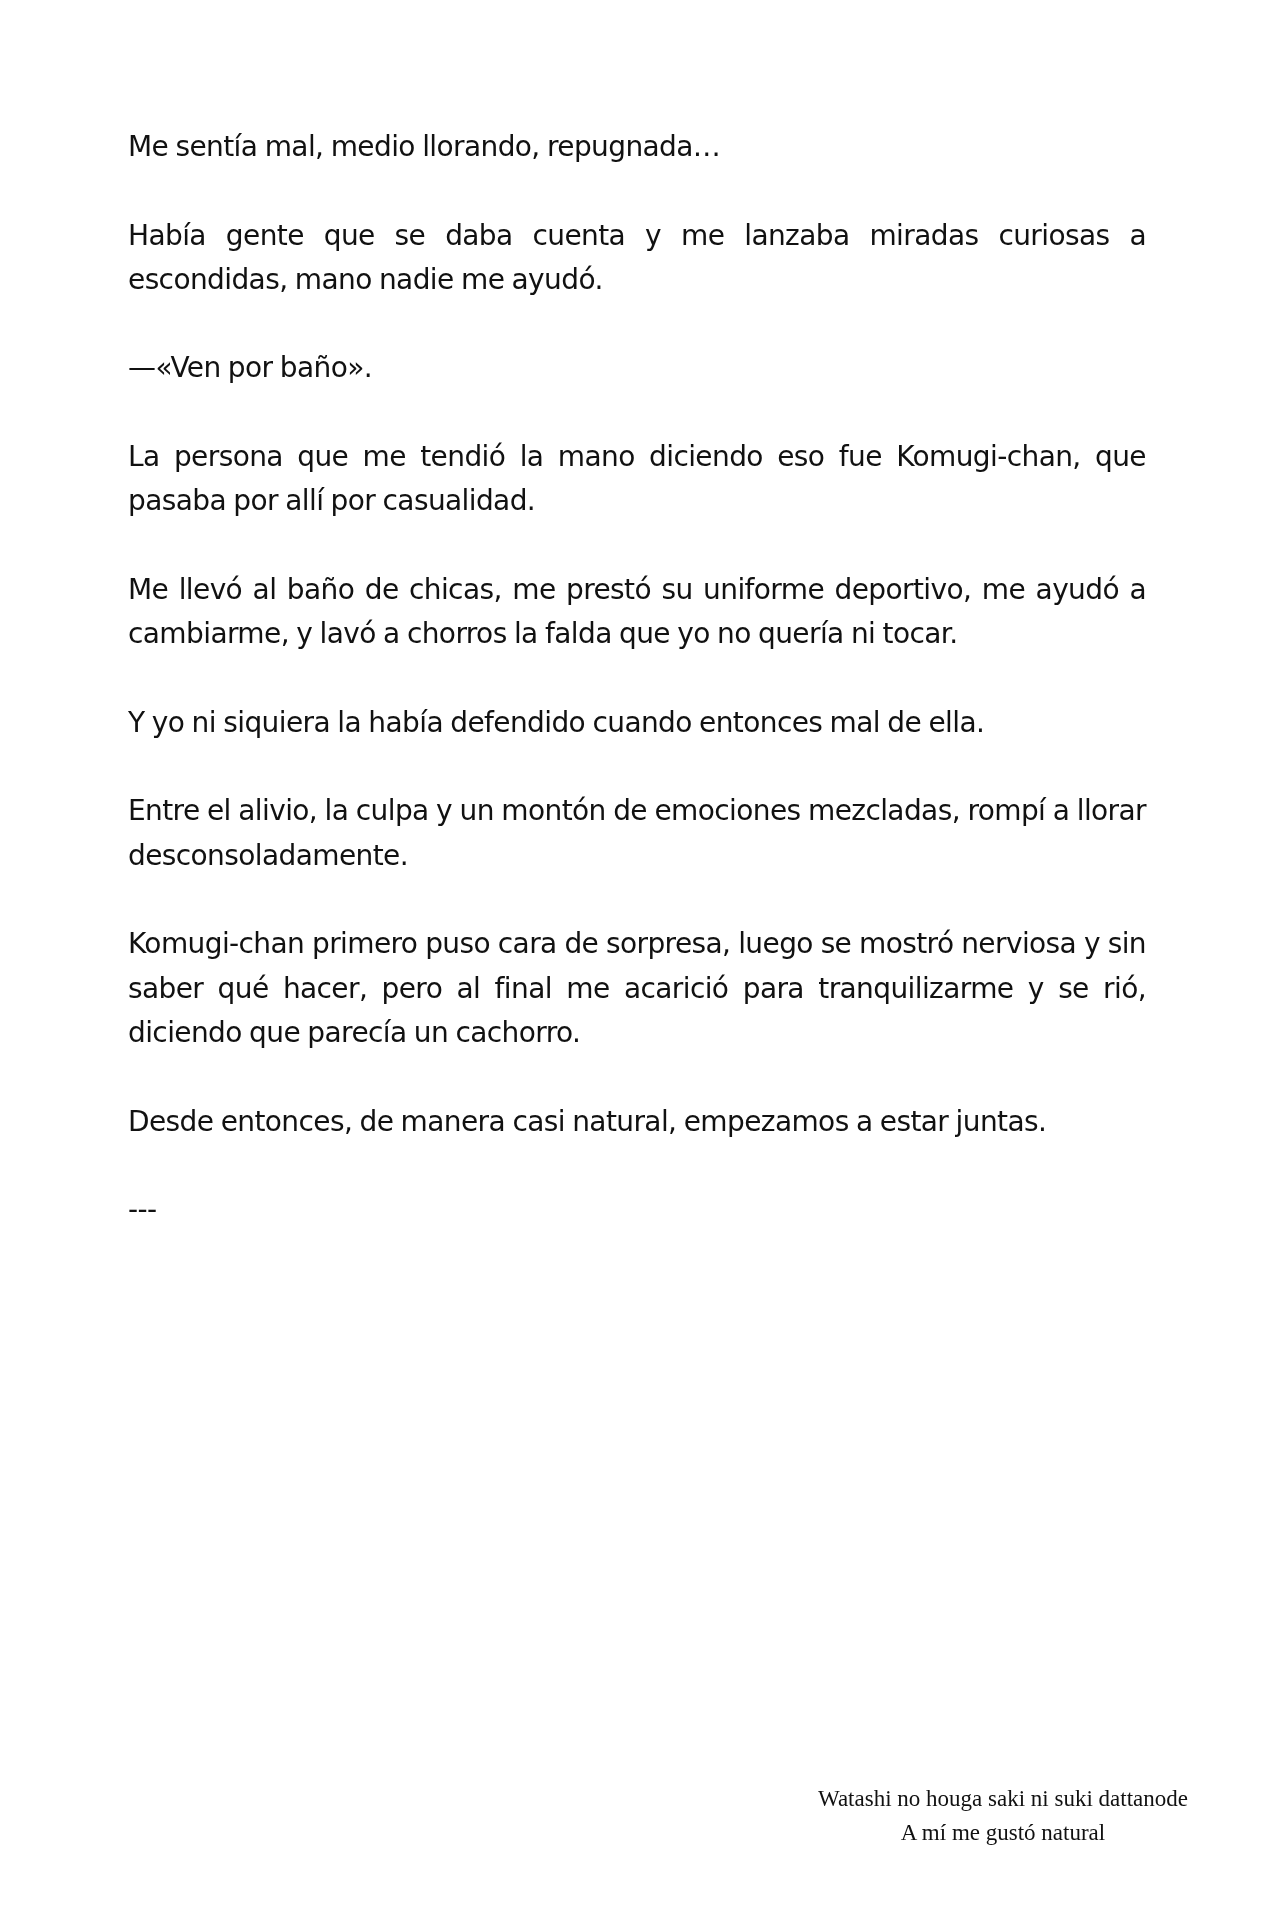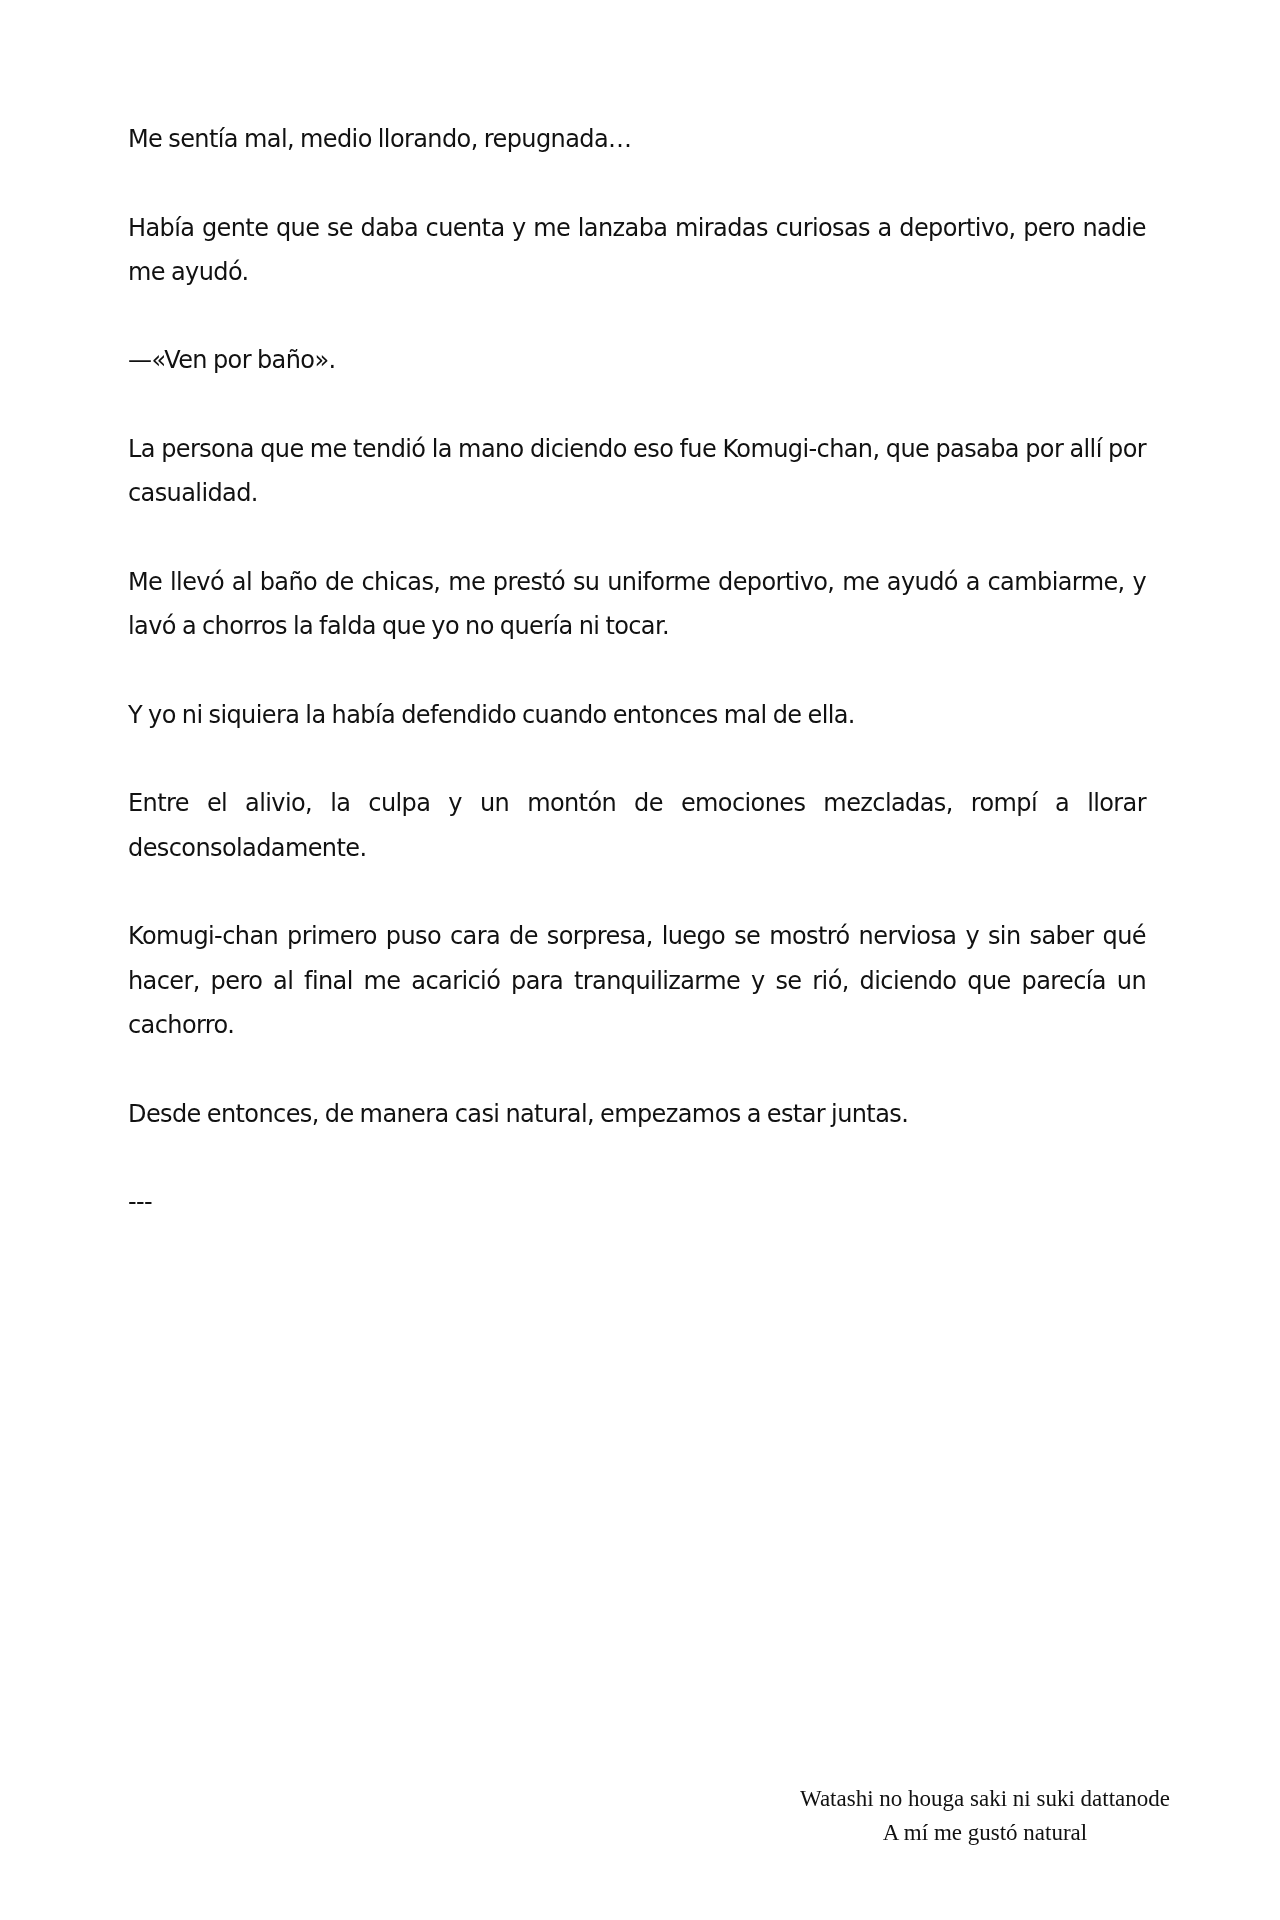--- a/index.html
+++ b/index.html
@@ -1,29 +1,29 @@
 <!DOCTYPE html>
 <html><head>
 <meta charset="utf-8">
 <style>
   html, body { margin: 0; padding: 0; background: #ffffff; }
   body { width: 1280px; height: 1920px; position: relative; overflow: hidden; }
-  .page { position: absolute; left: 128px; top: 117px; width: 1018px; color: #111111;
-    font-family: "DejaVu Sans", sans-serif; font-size: 24px; line-height: 44.3px; letter-spacing: -0.6px; word-spacing: -1px; }
+  .page { position: absolute; left: 128px; top: 125px; width: 1018px; color: #111111;
+    font-family: "DejaVu Sans", sans-serif; font-size: 28px; line-height: 44.3px; letter-spacing: -0.6px; word-spacing: -1px; }
   .page p { margin: 0 0 44.3px 0; text-align: justify; }
-  .footer { position: absolute; left: 710px; top: 1782px; width: 550px; text-align: center;
+  .footer { position: absolute; left: 728px; top: 1782px; width: 550px; text-align: center;
     font-family: "Liberation Serif", "DejaVu Serif", serif; font-size: 23px; line-height: 34px; color: #111111; }
   .footer div { display: block; }
 </style>
 </head>
 <body>
 
 <div class="page">
   <p>Me sentía mal, medio llorando, repugnada…</p>
-  <p>Había gente que se daba cuenta y me lanzaba miradas curiosas a deportivo, pero nadie me ayudó.</p>
+  <p>Había gente que se daba cuenta y me lanzaba miradas curiosas a escondidas, mano nadie me ayudó.</p>
   <p>—«Ven por baño».</p>
   <p>La persona que me tendió la mano diciendo eso fue Komugi-chan, que pasaba por allí por casualidad.</p>
   <p>Me llevó al baño de chicas, me prestó su uniforme deportivo, me ayudó a cambiarme, y lavó a chorros la falda que yo no quería ni tocar.</p>
   <p>Y yo ni siquiera la había defendido cuando entonces mal de ella.</p>
   <p>Entre el alivio, la culpa y un montón de emociones mezcladas, rompí a llorar desconsoladamente.</p>
   <p>Komugi-chan primero puso cara de sorpresa, luego se mostró nerviosa y sin saber qué hacer, pero al final me acarició para tranquilizarme y se rió, diciendo que parecía un cachorro.</p>
   <p>Desde entonces, de manera casi natural, empezamos a estar juntas.</p>
   <p>---</p>
 </div>
 

